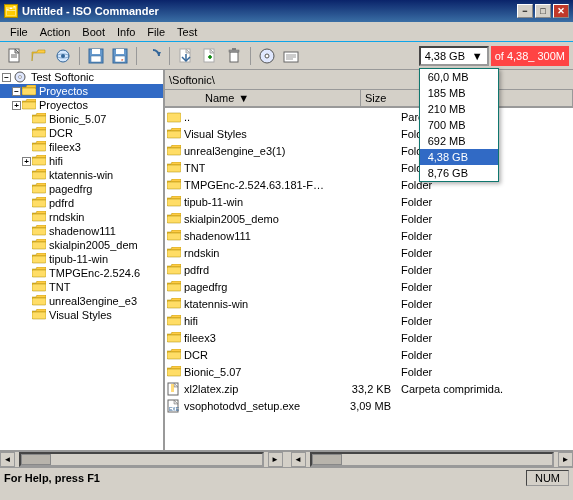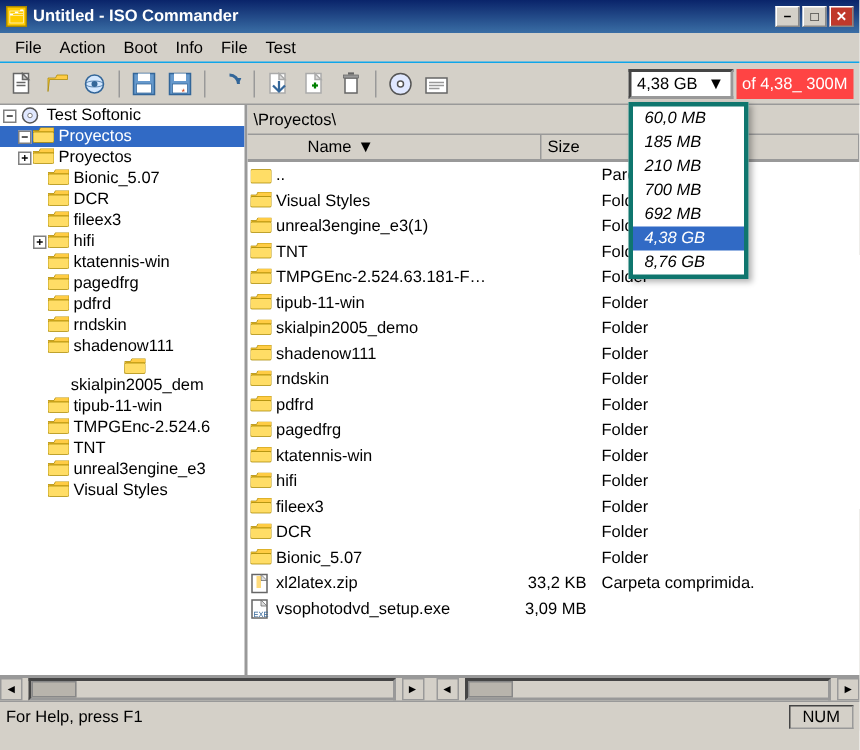--- a/index.html
+++ b/index.html
@@ -246,44 +246,43 @@
     
     .status-bar {
       height: 20px;
       background: #d4d0c8;
       border-top: 1px solid #999;
       display: flex;
       align-items: center;
       padding: 0 4px;
       justify-content: space-between;
     }
-    .status-left { font-size: 11px; }
+    .status-left { font-size: 11px; font-weight: bold; }
     .status-right {
       background: #d4d0c8;
       border: 1px inset #999;
       padding: 1px 8px;
       font-size: 11px;
     }
 
     
     .toolbar-right {
       display: flex; align-items: center; gap: 2px; position: relative;
     }
     .dropdown-container {
       position: relative;
     }
     .dropdown-list {
       position: absolute;
       top: 22px; left: 0;
       background: white;
-      border: 3px solid #0f766e;
+      border: 1px solid #0f766e;
       box-shadow: 2px 2px 4px rgba(0,0,0,0.3);
       z-index: 200;
       width: 80px;
-      font-style: italic;
     }
     .dropdown-opt {
       padding: 2px 8px;
       font-size: 11px;
       cursor: default;
       white-space: nowrap;
     }
     .dropdown-opt.active { background: #316ac5; color: white; }
 
     
@@ -519,21 +518,21 @@
           <span>rndskin</span>
         </div>
         <div class="tree-item" style="padding-left: 22px;">
           <span class="tree-toggle-space"></span>
           <svg class="folder-svg" viewBox="0 0 14 12">
             <path d="M0,2 L4,2 L5,0 L14,0 L14,3 L1,3 L0,10 Z" fill="#ffcc44" stroke="#aa8800" stroke-width="0.5"></path>
             <rect x="0" y="3" width="14" height="7" rx="1" fill="#ffdd66" stroke="#aa8800" stroke-width="0.5"></rect>
           </svg>
           <span>shadenow111</span>
         </div>
-        <div class="tree-item" style="padding-left: 22px; flex-direction: column;">
+        <div class="tree-item" style="padding-left: 22px;">
           <span class="tree-toggle-space"></span>
           <svg class="folder-svg" viewBox="0 0 14 12">
             <path d="M0,2 L4,2 L5,0 L14,0 L14,3 L1,3 L0,10 Z" fill="#ffcc44" stroke="#aa8800" stroke-width="0.5"></path>
             <rect x="0" y="3" width="14" height="7" rx="1" fill="#ffdd66" stroke="#aa8800" stroke-width="0.5"></rect>
           </svg>
           <span>skialpin2005_dem</span>
         </div>
         <div class="tree-item" style="padding-left: 22px;">
           <span class="tree-toggle-space"></span>
           <svg class="folder-svg" viewBox="0 0 14 12">
@@ -573,21 +572,21 @@
             <rect x="0" y="3" width="14" height="7" rx="1" fill="#ffdd66" stroke="#aa8800" stroke-width="0.5"></rect>
           </svg>
           <span>Visual Styles</span>
         </div>
       </div>
   </div>
 
   <div class="file-panel">
 
     <div class="path-bar">
-      <span>\Proyectos\</span>
+      <span>\Softonic\</span>
     </div>
 
     <div class="file-list-header">
       <div class="col-header col-name">
         <span>Name</span>
         <span style="margin-left:4px;">▼</span>
       </div>
       <div class="col-header col-size">
         <span>Size</span>
       </div>

